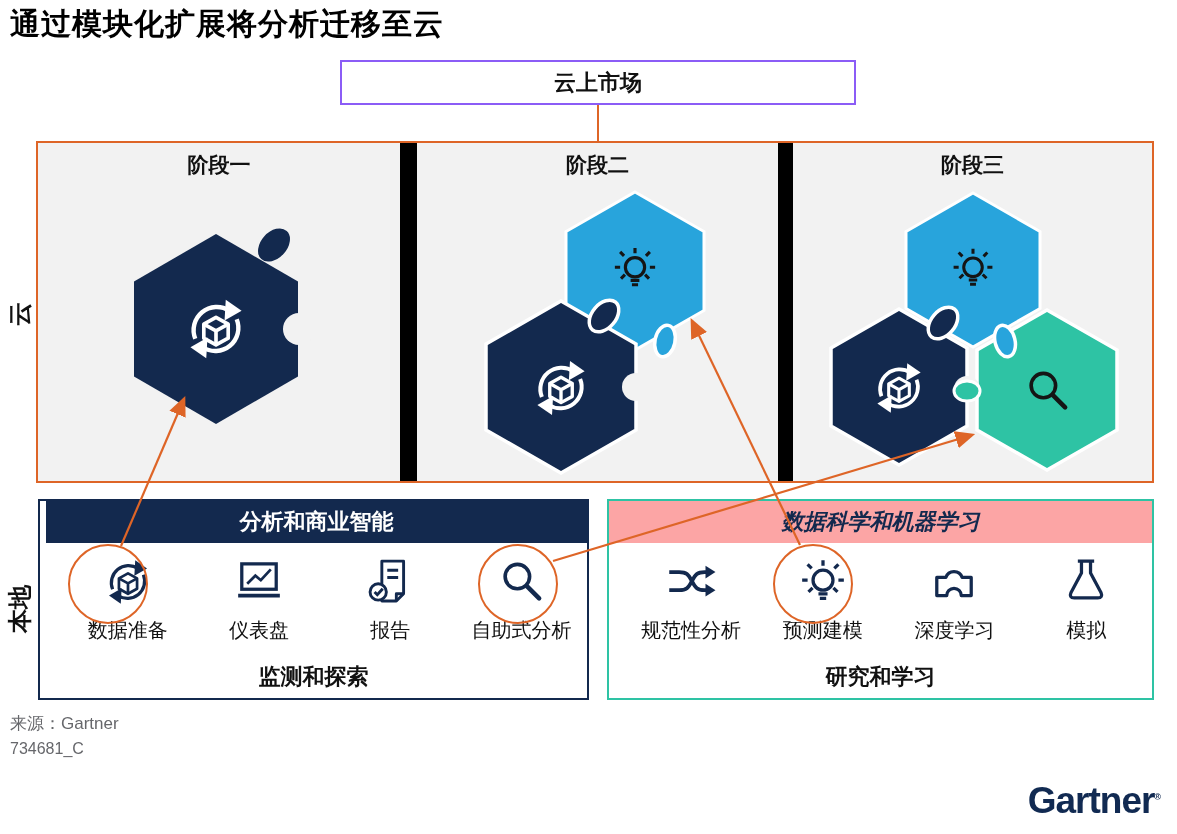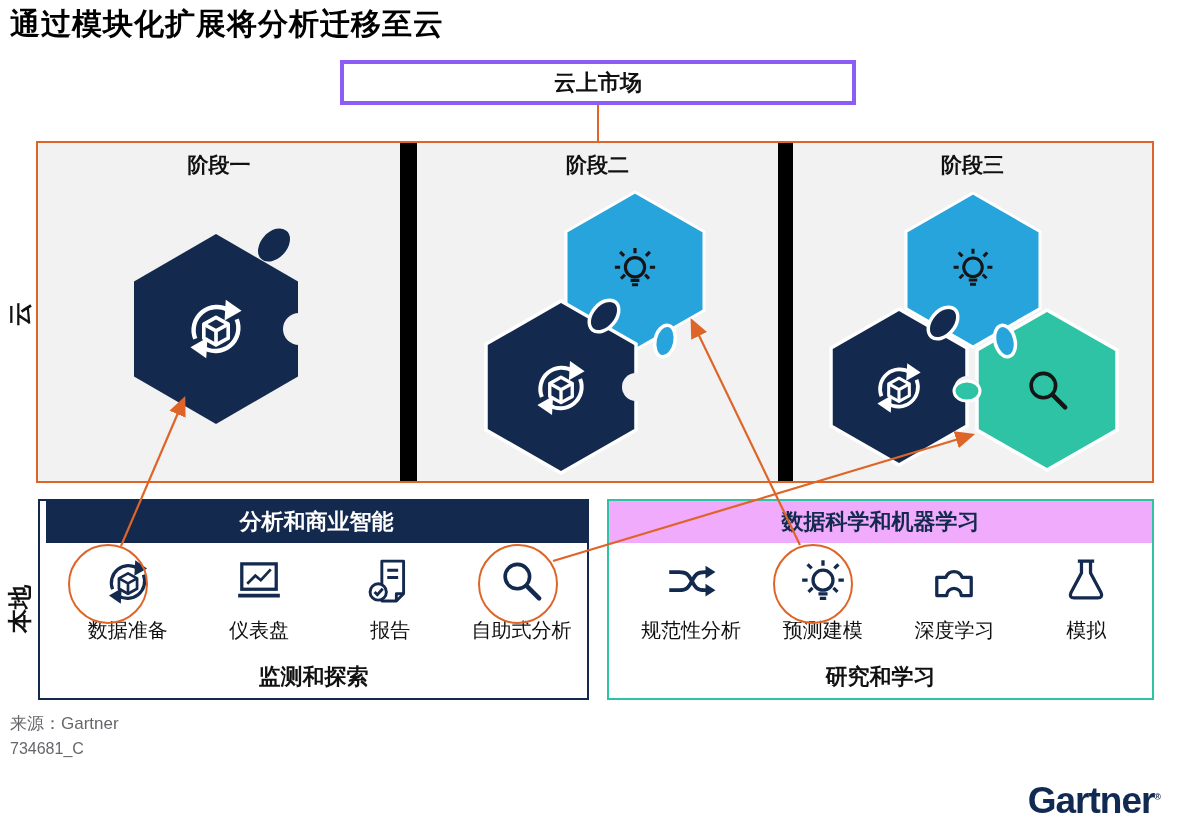--- a/index.html
+++ b/index.html
@@ -1,20 +1,20 @@
 <!DOCTYPE html>
 <html><head>
 <meta charset="utf-8">
 <style>
   html,body{margin:0;padding:0;background:#fff;}
   .canvas{position:relative;width:1177px;height:834px;background:#fff;overflow:hidden;
           font-family:"Liberation Serif","DejaVu Serif",serif;}
   .title{position:absolute;left:10px;top:4px;font-size:30px;font-weight:bold;color:#000;letter-spacing:1px;}
   
-  .cloud-box{position:absolute;left:340px;top:60px;width:516px;height:45px;border:4px solid #8b5cf6;
+  .cloud-box{position:absolute;left:340px;top:60px;width:516px;height:45px;border:2px solid #8b5cf6;
              box-sizing:border-box;display:flex;align-items:center;justify-content:center;
              font-size:22px;font-weight:bold;color:#111;background:#fff;}
   .connector{position:absolute;left:597px;top:105px;width:2px;height:37px;background:#DE6527;}
   
   .main-box{position:absolute;left:36px;top:141px;width:1118px;height:342px;border:2px solid #DE6527;
             box-sizing:border-box;background:#000000;}
   .panel{position:absolute;top:0;height:338px;background:#F2F2F2;}
   .panel-1{left:0;width:362px;}
   .panel-2{left:379px;width:361px;}
   .panel-3{left:755px;width:359px;}
@@ -26,21 +26,21 @@
               transform:rotate(-90deg);transform-origin:center center;white-space:nowrap;}
   .side-cloud{left:6px;top:298px;width:28px;text-align:center;}
   .side-local{left:-8px;top:593px;width:56px;text-align:center;}
   
   .bbox{position:absolute;top:499px;height:201px;box-sizing:border-box;background:#fff;}
   .abi{left:38px;width:551px;border:2px solid #13294E;padding-left:6px;}
   .dsml{left:607px;width:547px;border:2px solid #2EC3A4;}
   .band{height:42px;display:flex;align-items:center;justify-content:center;
         font-size:22px;font-weight:bold;}
   .band-abi{background:#13294E;color:#fff;}
-  .band-dsml{background:#f0abfc;color:#13294E;}
+  .band-dsml{background:#fca5a5;color:#13294E;font-style:italic;}
   .items-row{display:flex;margin-top:10px;margin-left:16px;}
   .item{flex:1 1 0;display:flex;flex-direction:column;align-items:center;}
   .item-icon{width:58px;height:58px;display:block;}
   .item-label{margin-top:6px;font-size:20px;color:#111;white-space:nowrap;}
   .bfooter{position:absolute;left:0;bottom:6px;width:100%;text-align:center;
            font-size:22px;font-weight:bold;color:#111;}
   
   .ring{position:absolute;width:80px;height:80px;border:2.5px solid #DE6527;border-radius:50%;
         box-sizing:border-box;background:transparent;}
   .ring-1{left:68px;top:544px;}

